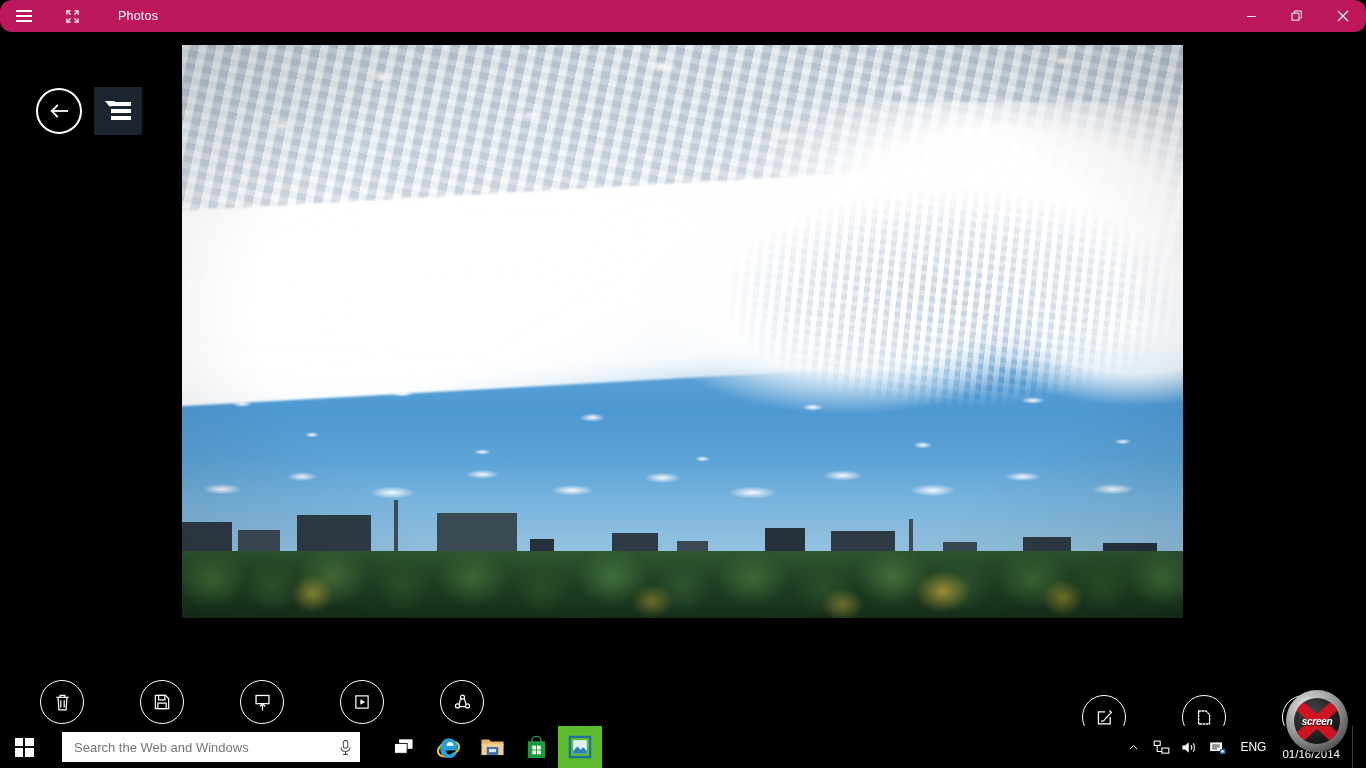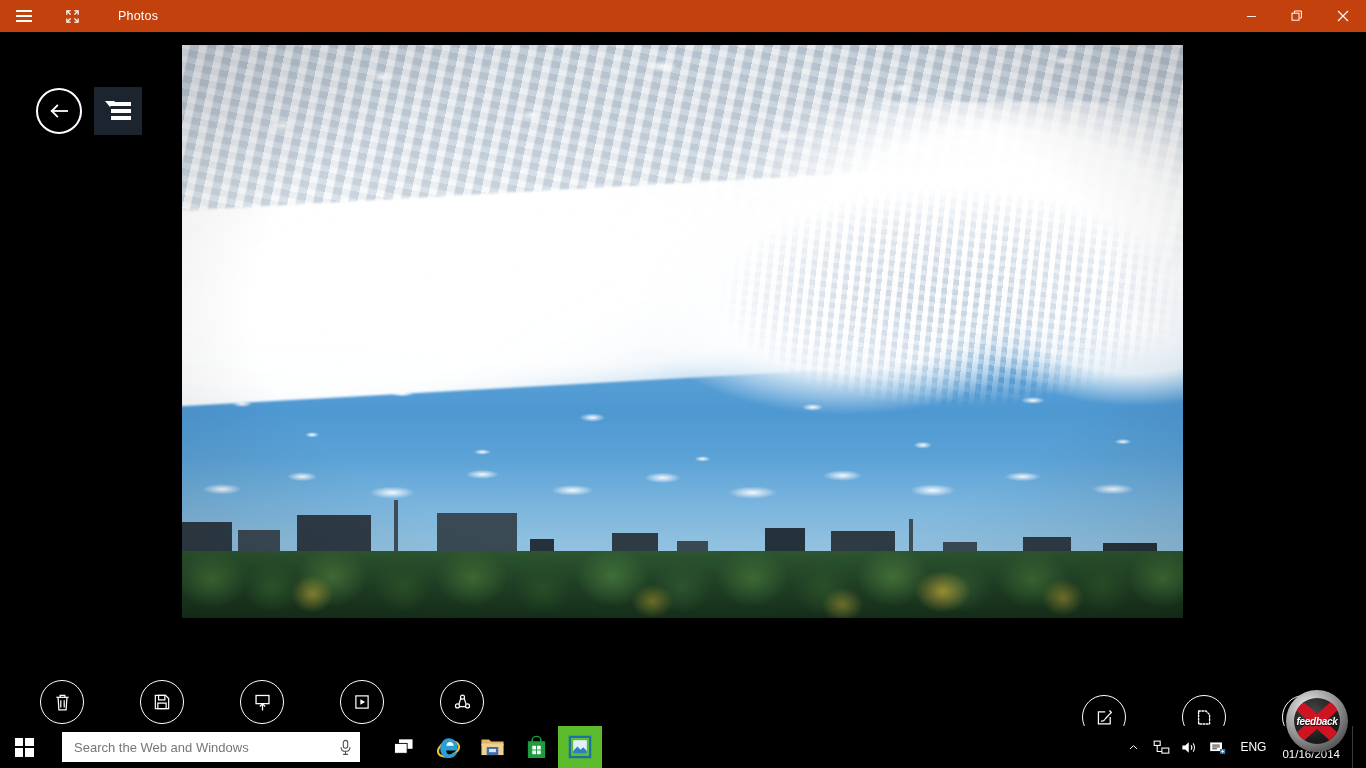--- a/index.html
+++ b/index.html
@@ -7,21 +7,21 @@
     width:1366px; height:768px; overflow:hidden;
     background:#000;
     font-family:"Liberation Sans", sans-serif;
     -webkit-font-smoothing:antialiased;
   }
   #app { position:relative; width:1366px; height:768px; background:#000; }
 
   
   .titlebar {
     position:absolute; left:0; top:0; width:1366px; height:32px;
-    background:#c2410c; display:flex; align-items:center;
+    background:#be185d; display:flex; align-items:center;border-radius:12px;
   }
   .tb-btn {
     width:48px; height:32px; display:flex; align-items:center; justify-content:center;
     color:#fff;
   }
   .tb-title {
     color:#ffffff; font-size:12.5px; margin-left:22px; letter-spacing:.2px;
   }
   .tb-spacer { flex:1 1 auto; }
   .tb-ctrl {
@@ -641,17 +641,17 @@
         <span>01/16/2014</span>
       </div>
       <div class="show-desktop"></div>
     </div>
   </div>
 
   <div class="watermark">
     <div class="wm-inner">
       <span class="wm-x"></span>
       <span class="wm-x2"></span>
-      <span class="wm-text">feedback</span>
+      <span class="wm-text">screen</span>
     </div>
   </div>
 
 </div>
 
 </body></html>

